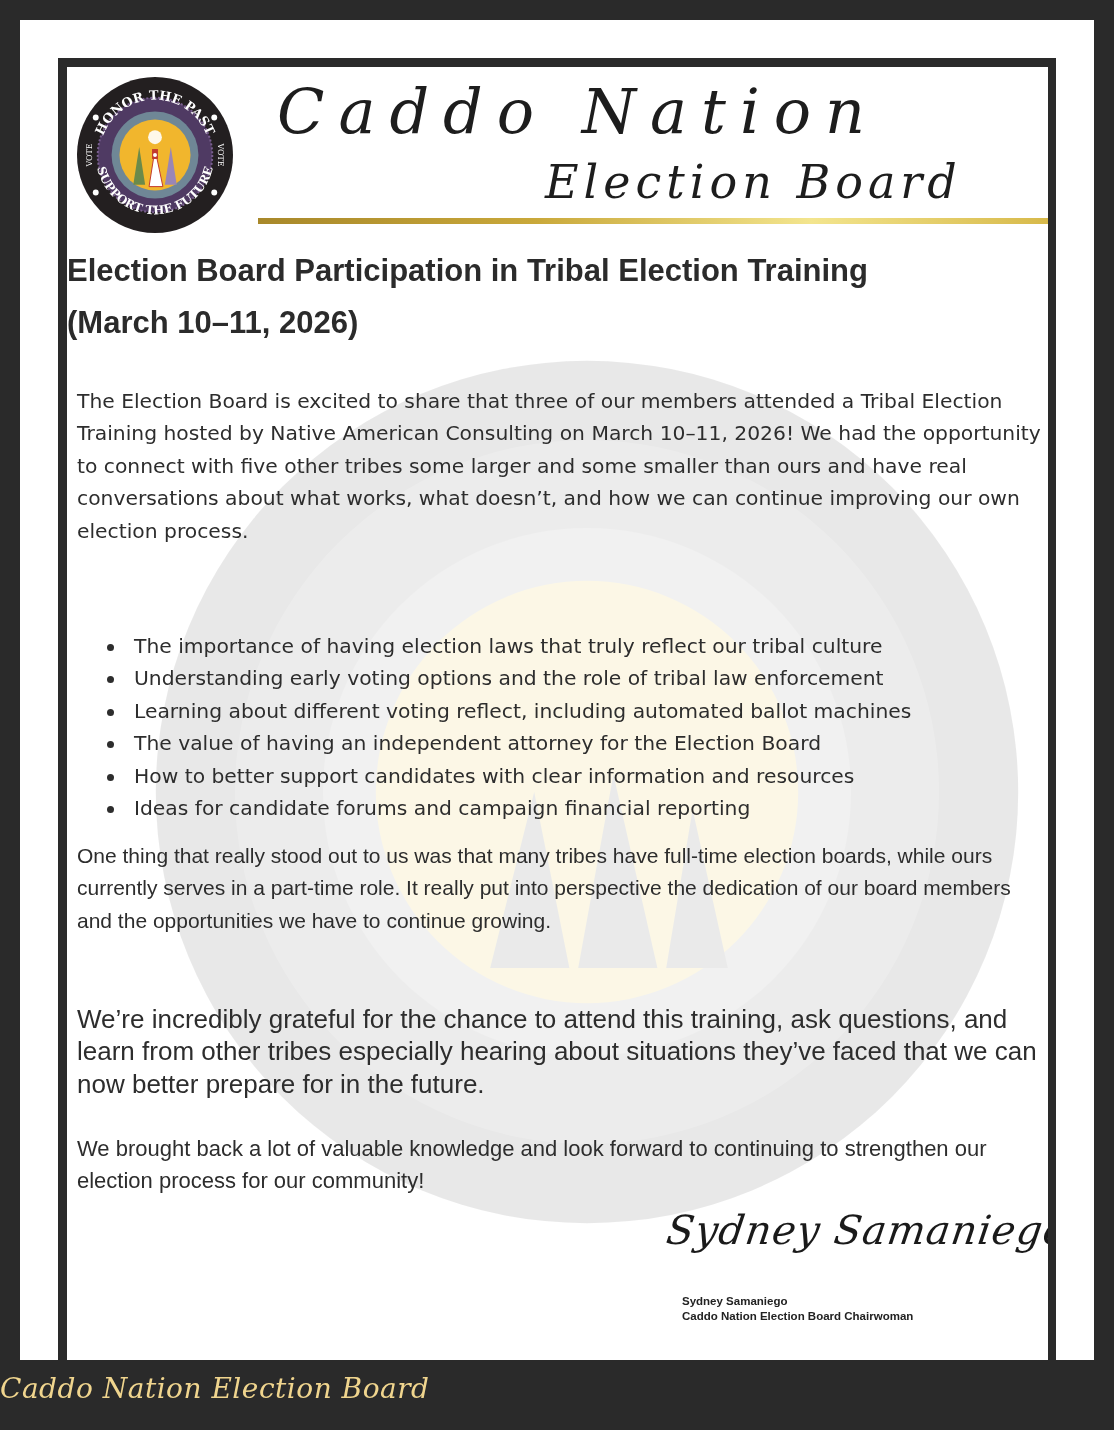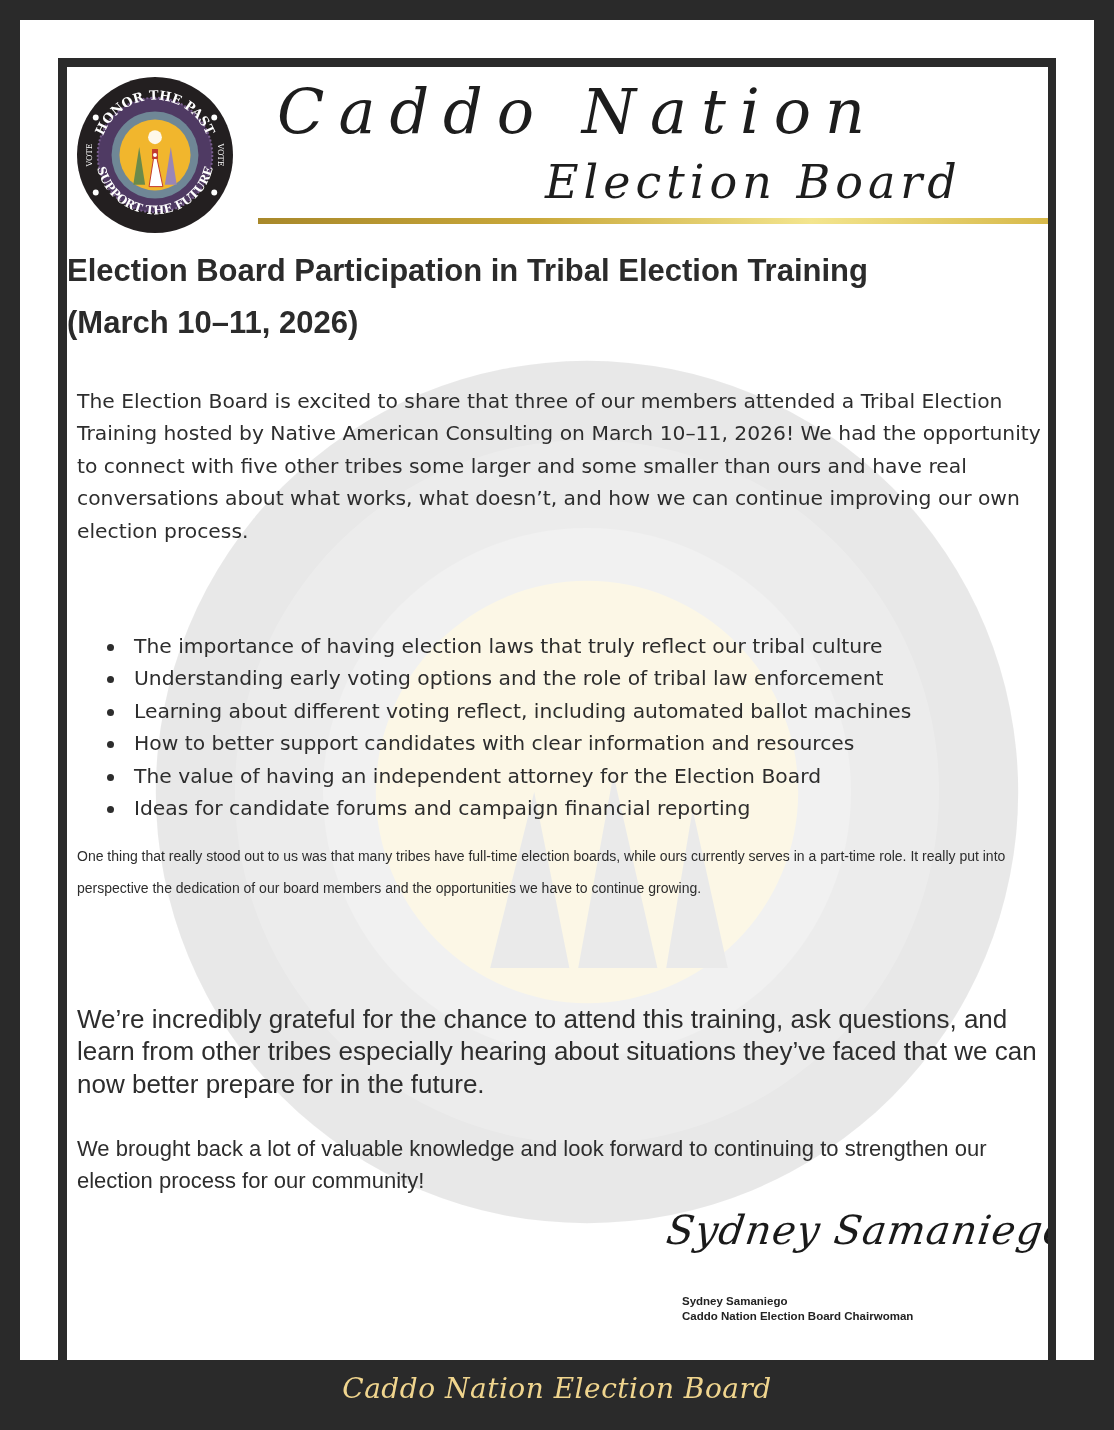--- a/index.html
+++ b/index.html
@@ -58,38 +58,38 @@
     .takeaway-list { position: absolute; left: 10px; top: 547px; margin: 16px; padding: 0; list-style: none; }
     .takeaway-list li {
       position: relative; padding-left: 41px;
       font-family: "DejaVu Sans", sans-serif; font-size: 20.3px; line-height: 32.4px; color: #2d2d2d;
       white-space: nowrap;
     }
     .bullet {
       position: absolute; left: 14px; top: 14px; width: 7px; height: 7px; border-radius: 50%;
       background: #2d2d2d;
     }
-    .p2 { top: 773px; font-family: "Liberation Sans", sans-serif; font-size: 14px; }
+    .p2 { top: 773px; font-family: "Liberation Sans", sans-serif; font-size: 21px; }
     .p3 { top: 936px; font-family: "Liberation Sans", sans-serif; font-size: 26px; }
     .p4 { top: 1066px; font-family: "Liberation Sans", sans-serif; font-size: 22px; }
     .signature {
       position: absolute; left: 600px; top: 1140px;
       font-family: "DejaVu Serif", serif; font-style: italic;
       font-size: 40px; color: #1a1a1a; white-space: nowrap; letter-spacing: 1px;
       transform: skewX(-8deg);
     }
     .sig-name, .sig-title {
       position: absolute; left: 615px;
       font-family: "Liberation Sans", sans-serif; font-weight: bold; font-size: 11.5px; color: #222;
       white-space: nowrap;
     }
     .sig-name { top: 1228px; }
     .sig-title { top: 1243px; }
     .footer-brand {
-      position: absolute; left: 0; top: 1372px; width: 1114px; text-align: center;
+      position: absolute; left: 0; top: 1372px; width: 1114px; 
       font-family: "DejaVu Serif", serif; font-style: italic;
       font-size: 28px; color: #f0d58e; letter-spacing: 0.5px; white-space: nowrap;
     }
   </style>
 </head>
 <body>
 
 <div class="outer-white"></div>
 <div class="inner-frame"></div>
 
@@ -142,22 +142,22 @@
     <div>(March 10–11, 2026)</div>
   </div>
 
   <div class="body-text p1">The Election Board is excited to share that three of our members attended a Tribal Election Training hosted by Native American Consulting on March 10–11, 2026! We had the opportunity to connect with five other tribes some larger and some smaller than ours and have real conversations about what works, what doesn’t, and how we can continue improving our own election process.</div>
 
 
   <ul class="takeaway-list">
     <li><span class="bullet"></span><span>The importance of having election laws that truly reflect our tribal culture</span></li>
     <li><span class="bullet"></span><span>Understanding early voting options and the role of tribal law enforcement</span></li>
     <li><span class="bullet"></span><span>Learning about different voting reflect, including automated ballot machines</span></li>
+    <li><span class="bullet"></span><span>The value of having an independent attorney for the Election Board</span></li>
     <li><span class="bullet"></span><span>How to better support candidates with clear information and resources</span></li>
-    <li><span class="bullet"></span><span>The value of having an independent attorney for the Election Board</span></li>
     <li><span class="bullet"></span><span>Ideas for candidate forums and campaign financial reporting</span></li>
   </ul>
 
   <div class="body-text p2">One thing that really stood out to us was that many tribes have full-time election boards, while ours currently serves in a part-time role. It really put into perspective the dedication of our board members and the opportunities we have to continue growing.</div>
   <div class="body-text p3">We’re incredibly grateful for the chance to attend this training, ask questions, and learn from other tribes especially hearing about situations they’ve faced that we can now better prepare for in the future.</div>
   <div class="body-text p4">We brought back a lot of valuable knowledge and look forward to continuing to strengthen our election process for our community!</div>
 
   <div class="signature">Sydney Samaniego</div>
   <div class="sig-name">Sydney Samaniego</div>
   <div class="sig-title">Caddo Nation Election Board Chairwoman</div>

